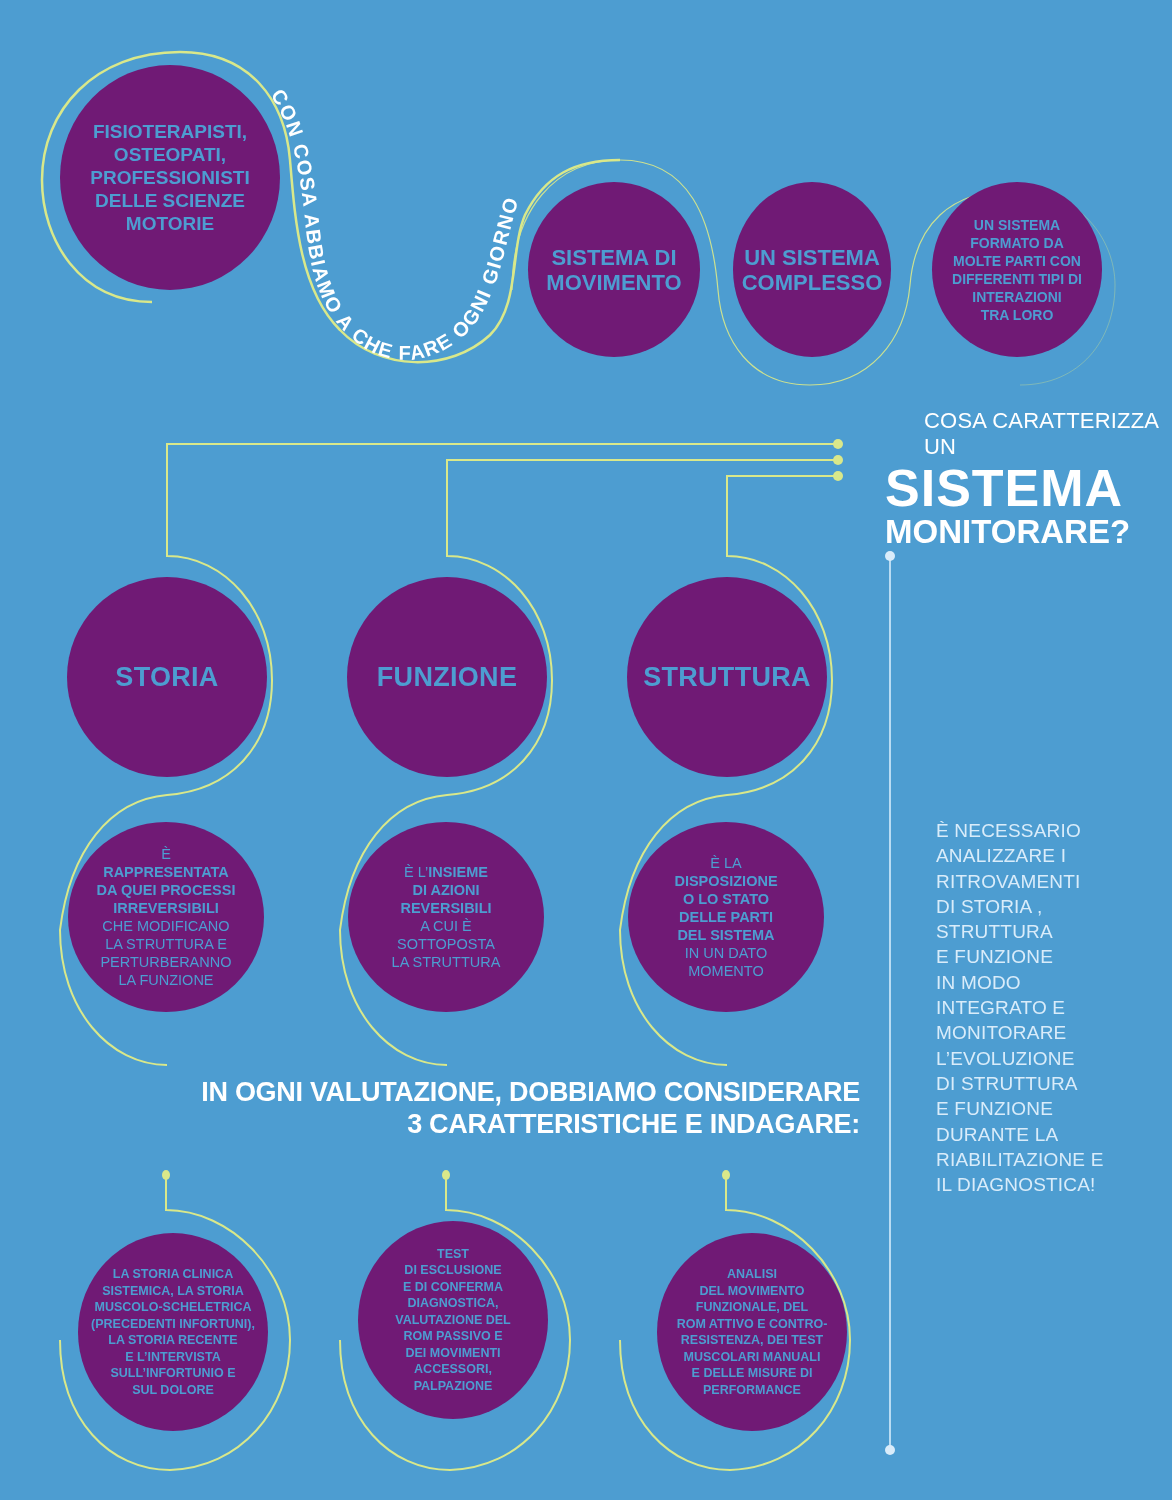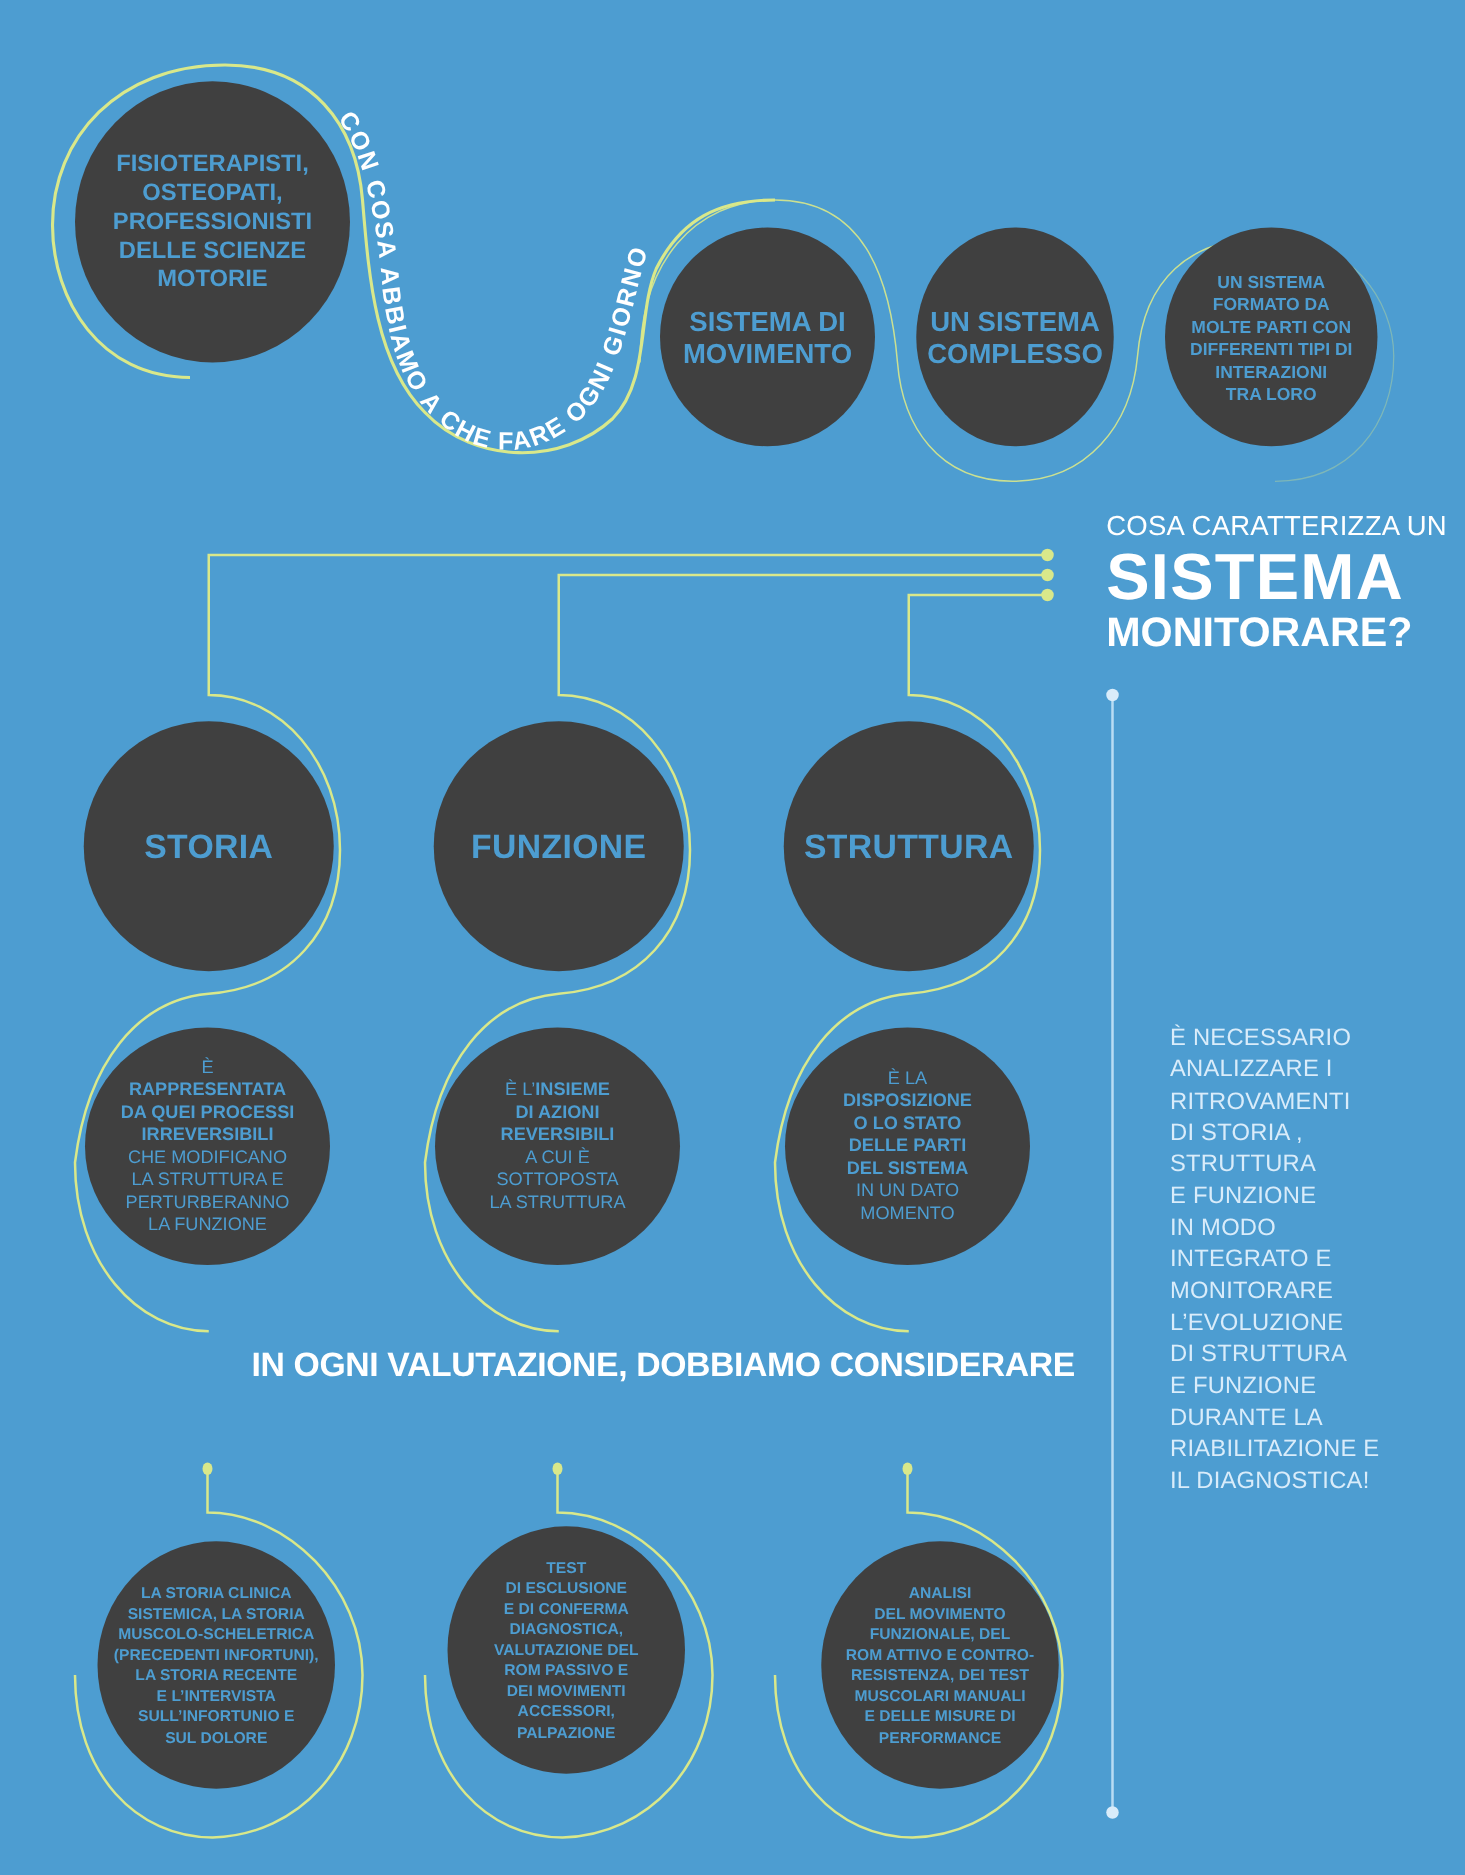--- a/index.html
+++ b/index.html
@@ -5,33 +5,33 @@
   html, body { margin: 0; padding: 0; }
   body {
     width: 1172px; height: 1500px; overflow: hidden;
     background: #4d9dd1;
     font-family: "Liberation Sans", "DejaVu Sans", sans-serif;
     position: relative;
   }
   .abs { position: absolute; }
   svg.lines { position: absolute; left: 0; top: 0; width: 1172px; height: 1500px; pointer-events: none; }
   .circle {
-    position: absolute; background: #404040; border-radius: 50%;
+    position: absolute; background: #701a75; border-radius: 50%;
     display: flex; align-items: center; justify-content: center; flex-direction: column;
     text-align: center; color: #4d9dd1; box-sizing: border-box;
   }
   .c-title { font-weight: 800; font-size: 27px; letter-spacing: 0.3px; }
   .c-top   { font-weight: 700; font-size: 19px; line-height: 23px; }
   .c-mid   { font-weight: 700; font-size: 22px; line-height: 25px; }
   .c-small { font-weight: 700; font-size: 14px; line-height: 18px; }
   .c-desc  { font-size: 14.5px; line-height: 18px; }
   .c-desc .b { font-weight: 700; display: block; }
   .c-desc .n { font-weight: 400; display: block; }
   .c-eval  { font-weight: 700; font-size: 12.5px; line-height: 16.5px; }
-  .heading-small { color: #ffffff; font-size: 22px; font-weight: 400; letter-spacing: 0.2px; }
+  .heading-small { color: #ffffff; font-size: 22px; font-weight: 400; letter-spacing: 0.2px; margin-left: 39px; }
   .heading-big { color: #ffffff; font-size: 52px; font-weight: 800; line-height: 52px; letter-spacing: 1px; }
   .heading-mid { color: #ffffff; font-size: 33px; font-weight: 800; line-height: 36px; }
   .side-text { color: #d9ecfa; font-size: 19px; line-height: 25.3px; letter-spacing: 0.2px; }
   .eval-heading { color: #ffffff; font-size: 27px; font-weight: 800; line-height: 32px; text-align: right; letter-spacing: -0.3px; }
   .curve-text { fill: #ffffff; font-weight: 700; font-size: 20px; letter-spacing: 1.5px; font-family: "Liberation Sans", "DejaVu Sans", sans-serif; }
   .line-line { display: block; }
 </style>
 </head>
 <body>
 
@@ -174,20 +174,21 @@
   <span class="line-line">L’EVOLUZIONE</span>
   <span class="line-line">DI STRUTTURA</span>
   <span class="line-line">E FUNZIONE</span>
   <span class="line-line">DURANTE LA</span>
   <span class="line-line">RIABILITAZIONE E</span>
   <span class="line-line">IL DIAGNOSTICA!</span>
 </div>
 
 <div class="abs eval-heading" style="left:20px; top:1076px; width:840px;">
   <span class="line-line">IN OGNI VALUTAZIONE, DOBBIAMO CONSIDERARE</span>
+  <span class="line-line">3 CARATTERISTICHE E INDAGARE:</span>
 </div>
 
 <div class="circle" style="left:78px; top:1233px; width:190px; height:198px;">
   <div class="c-eval">
     <span class="line-line">LA STORIA CLINICA</span>
     <span class="line-line">SISTEMICA, LA STORIA</span>
     <span class="line-line">MUSCOLO-SCHELETRICA</span>
     <span class="line-line">(PRECEDENTI INFORTUNI),</span>
     <span class="line-line">LA STORIA RECENTE</span>
     <span class="line-line">E L’INTERVISTA</span>

